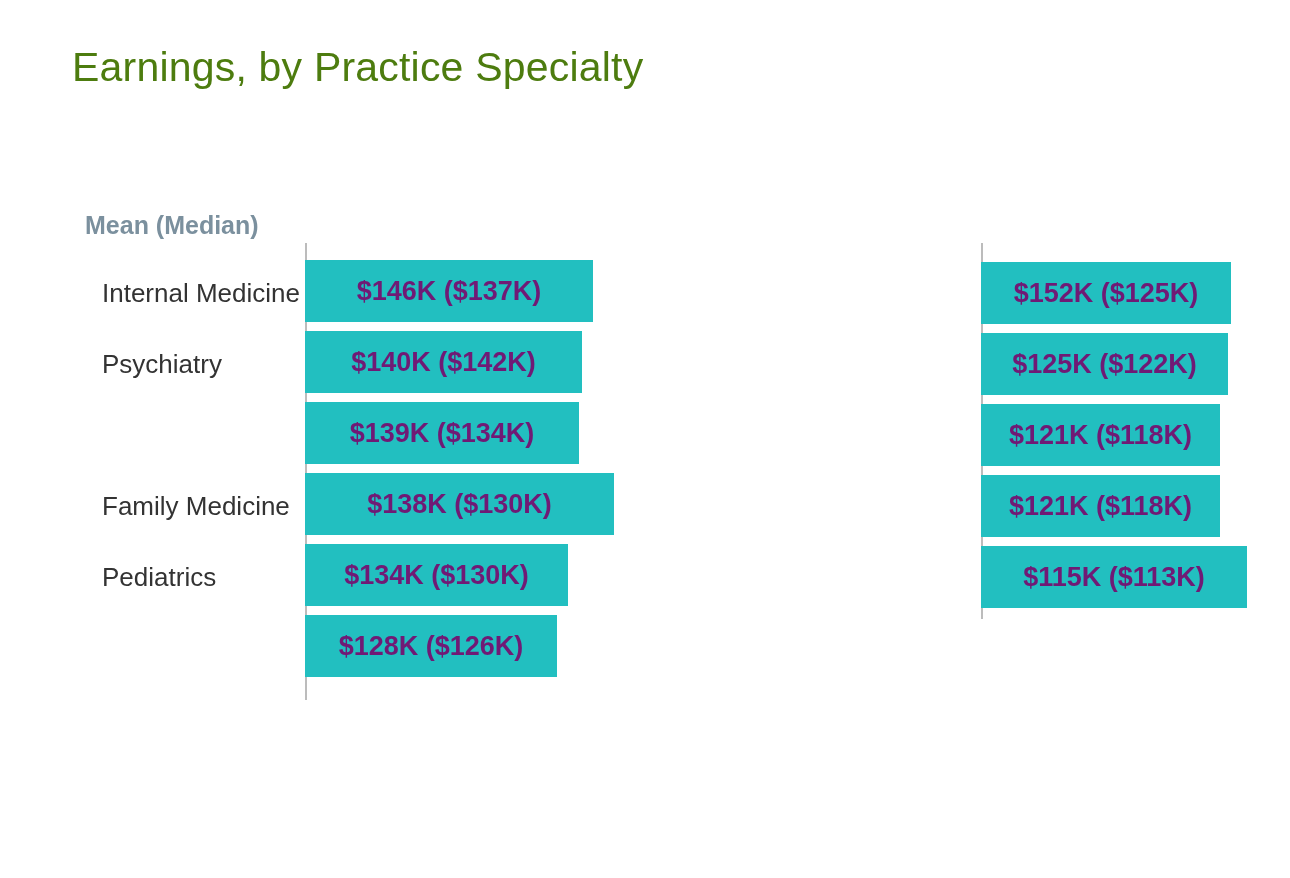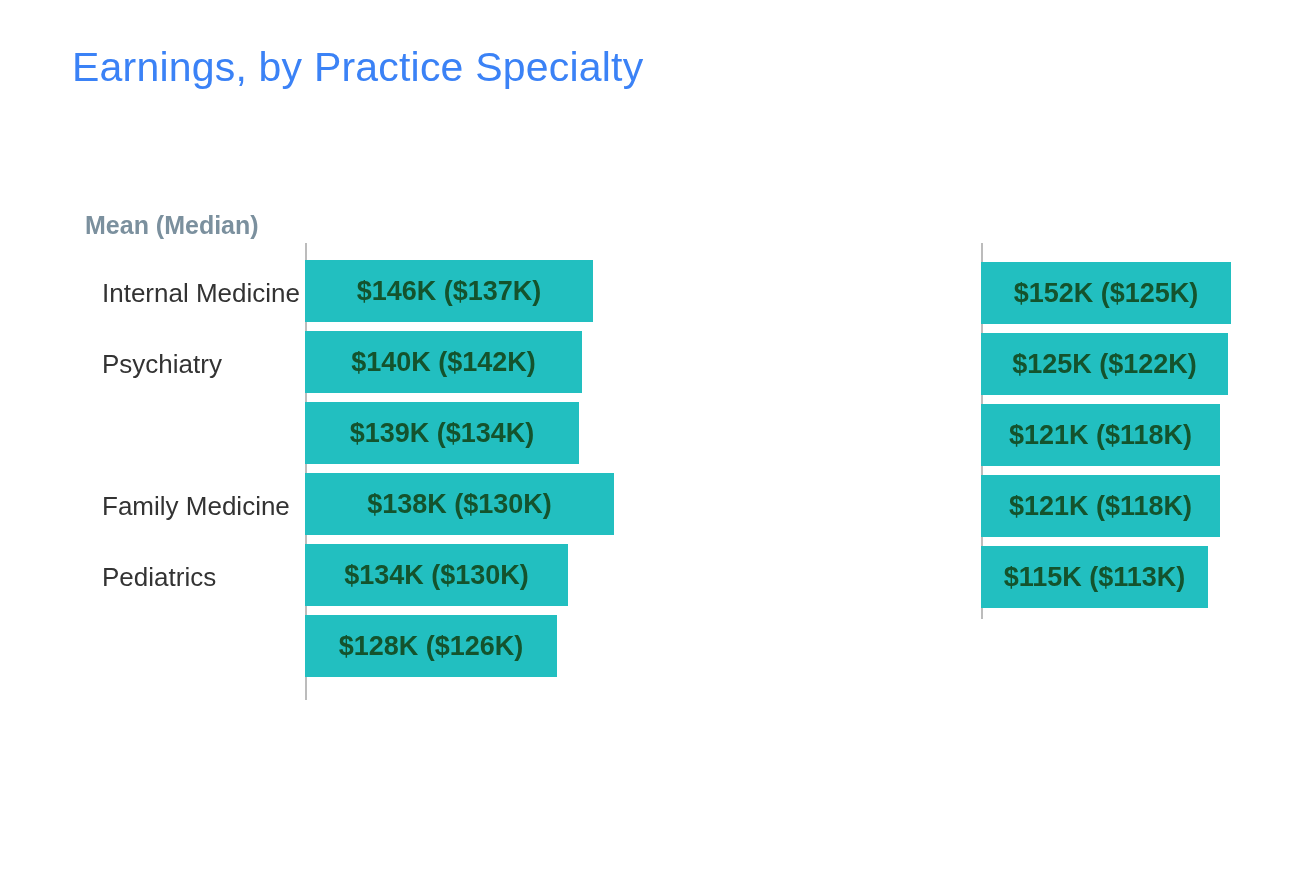--- a/index.html
+++ b/index.html
@@ -14,21 +14,21 @@
     overflow: hidden;
     position: relative;
   }
 
   .chart-title {
     position: absolute;
     left: 72px;
     top: 44px;
     font-size: 41px;
     font-weight: 400;
-    color: #3b82f6;
+    color: #4d7c0f;
     letter-spacing: 0.2px;
     white-space: nowrap;
     text-align: right;
   }
 
   
   .panel {
     position: absolute;
     top: 243px;
   }
@@ -87,21 +87,21 @@
     height: 62px;
     background: #22bfc0;
     display: flex;
     align-items: center;
     justify-content: center;
   }
 
   .bar-value {
     font-size: 27px;
     font-weight: 700;
-    color: #14532d;
+    color: #701a75;
     white-space: nowrap;
   }
 </style>
 </head>
 <body>
 
 <div>
 
   <div class="chart-title">Earnings, by Practice Specialty</div>
 
@@ -181,21 +181,21 @@
 
       <div class="row" style="top:232px">
         <div class="row-label">Family Medicine</div>
         <div class="bar" style="width:239px">
           <span class="bar-value">$121K ($118K)</span>
         </div>
       </div>
 
       <div class="row" style="top:303px">
         <div class="row-label">Pediatrics</div>
-        <div class="bar" style="width:227px">
+        <div class="bar" style="width:266px">
           <span class="bar-value">$115K ($113K)</span>
         </div>
       </div>
 
     </div>
   </div>
 
 </div>
 
 </body></html>

